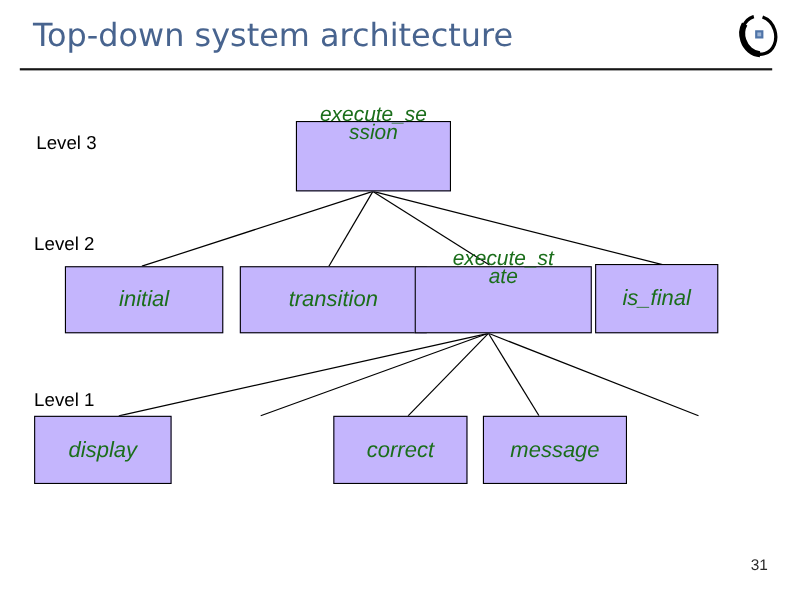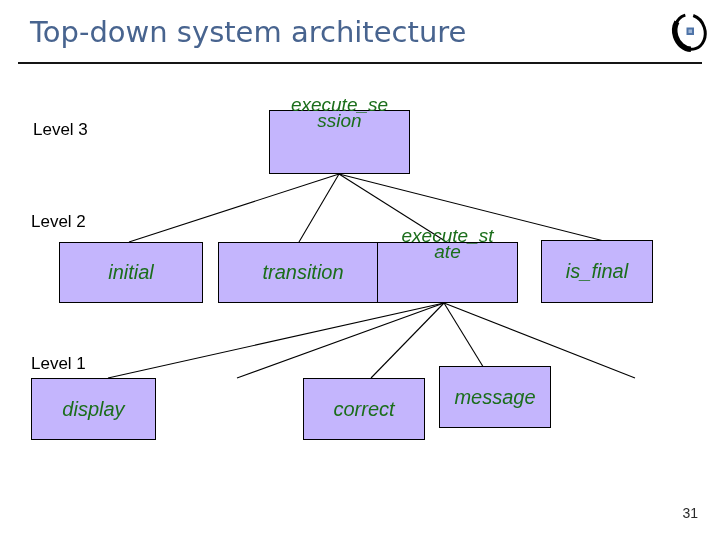--- a/index.html
+++ b/index.html
@@ -86,33 +86,33 @@
     <span class="node-label overflow-top" style="top:-14px">execute_se
 ssion</span>
   </div>
 
   <div class="node" style="left:59px;top:242px;width:144px;height:61px">
     <span class="node-label">initial</span>
   </div>
   <div class="node" style="left:218px;top:242px;width:170px;height:61px">
     <span class="node-label">transition</span>
   </div>
-  <div class="node" style="left:377px;top:242px;width:141px;height:61px">
+  <div class="node" style="left:377px;top:242px;width:161px;height:61px">
     <span class="node-label overflow-top" style="top:-15px">execute_st
 ate</span>
   </div>
   <div class="node" style="left:541px;top:240px;width:112px;height:63px">
     <span class="node-label">is_final</span>
   </div>
 
   <div class="node" style="left:31px;top:378px;width:125px;height:62px">
     <span class="node-label">display</span>
   </div>
   <div class="node" style="left:303px;top:378px;width:122px;height:62px">
     <span class="node-label">correct</span>
   </div>
-  <div class="node" style="left:439px;top:366px;width:112px;height:62px">
+  <div class="node" style="left:439px;top:378px;width:131px;height:62px">
     <span class="node-label">message</span>
   </div>
 
   <div class="page-number">31</div>
 
 </div>
 
 </body></html>

